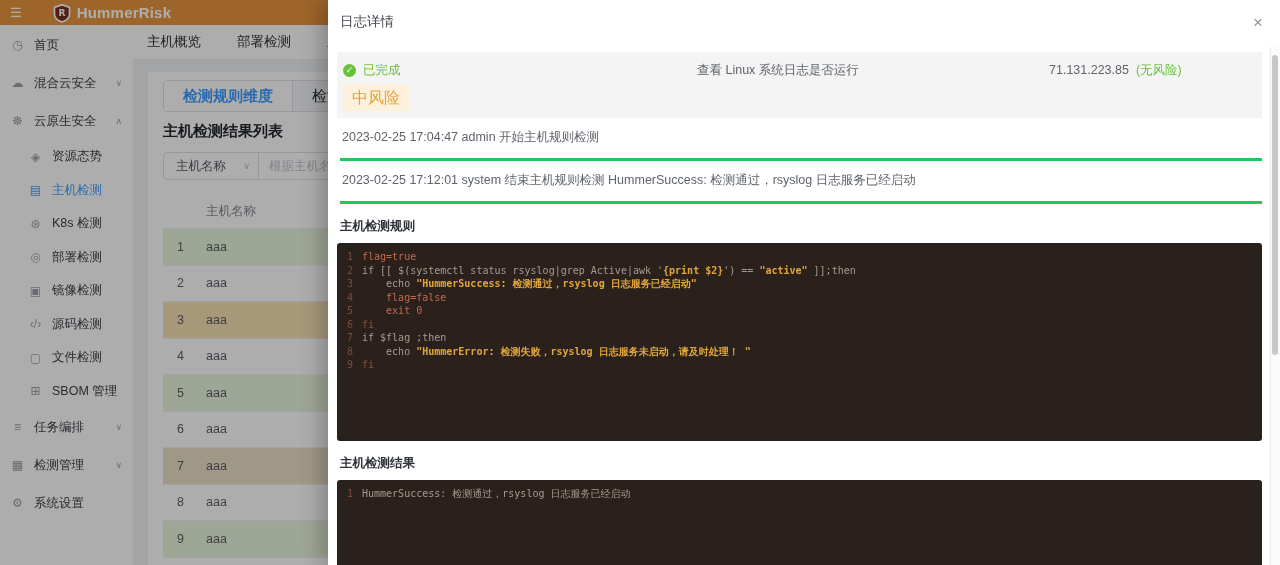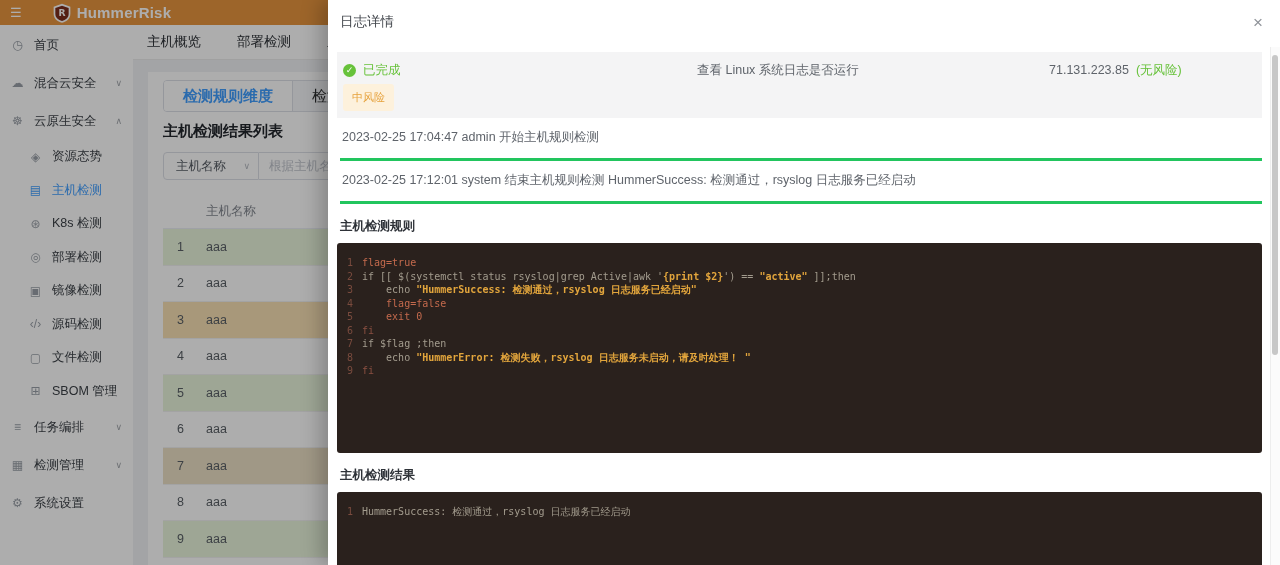--- a/index.html
+++ b/index.html
@@ -51,24 +51,24 @@
   .drawer-head{display:flex;justify-content:space-between;align-items:flex-end;padding:13px 17px 0 12px}
   .drawer-title{font-size:13.5px;color:#43474d}
   .drawer-close{color:#8f9399;font-size:17px;line-height:1;cursor:pointer}
   .drawer-body{padding:0 18px 0 9px}
   .info-box{margin-top:21px;background:#f4f4f5;padding:7px 6px;display:grid;
             grid-template-columns:354px 352px 1fr;row-gap:2px;font-size:12.5px;color:#5f646b;align-items:center}
   .info-box .cell{line-height:23px;display:flex;align-items:center;gap:7px}
   .green{color:var(--green,#67c23a)}
   .ck{display:inline-flex;width:13px;height:13px;border-radius:50%;background:var(--green,#67c23a);
       color:#fff;font-size:9px;align-items:center;justify-content:center;flex:none}
-  .badge{background:var(--warn-bg,#fdf1dc);color:var(--warn,#e6a23c);font-size:11px;padding:2px 9px;border-radius:3px}
+  .badge{background:var(--warn-bg,#fdf1dc);color:var(--warn,#e6a23c);font-size:16px;padding:2px 9px;border-radius:3px}
   .log-row{margin-left:3px;padding:11px 2px 12px;border-bottom:3px solid #22c55e;font-size:12.5px;color:#5f646b}
   .sec-title{margin:14px 0 0 3px;font-size:12.5px;font-weight:700;color:#2e3238}
-  .code{margin:8px 0 0;background:var(--code-bg,#2a211d);border-radius:3px;padding:13px 0;
+  .code{margin:8px 0 0;background:var(--code-bg,#2a211d);border-radius:3px;padding:7px 0;
         font-family:"DejaVu Sans Mono",monospace;font-size:10px;line-height:13.5px;color:#a39c8e;overflow:hidden}
   .code .line{white-space:pre}
   .ln{display:inline-block;width:16px;text-align:right;margin-right:9px;color:#7a4b3e}
   .tk-kw{color:#c46a4d}
   .tk-ctrl{color:#8a4f41}
   .tk-str{color:var(--code-str,#e2a53c);font-weight:700}
   .tk-base{color:#a39c8e}
   #code-rule{height:184px}
   #code-result{height:140px}
   .sb{position:absolute;top:47px;right:0;bottom:0;width:9px;background:#fbfbfb;border-left:1px solid #ededed}

